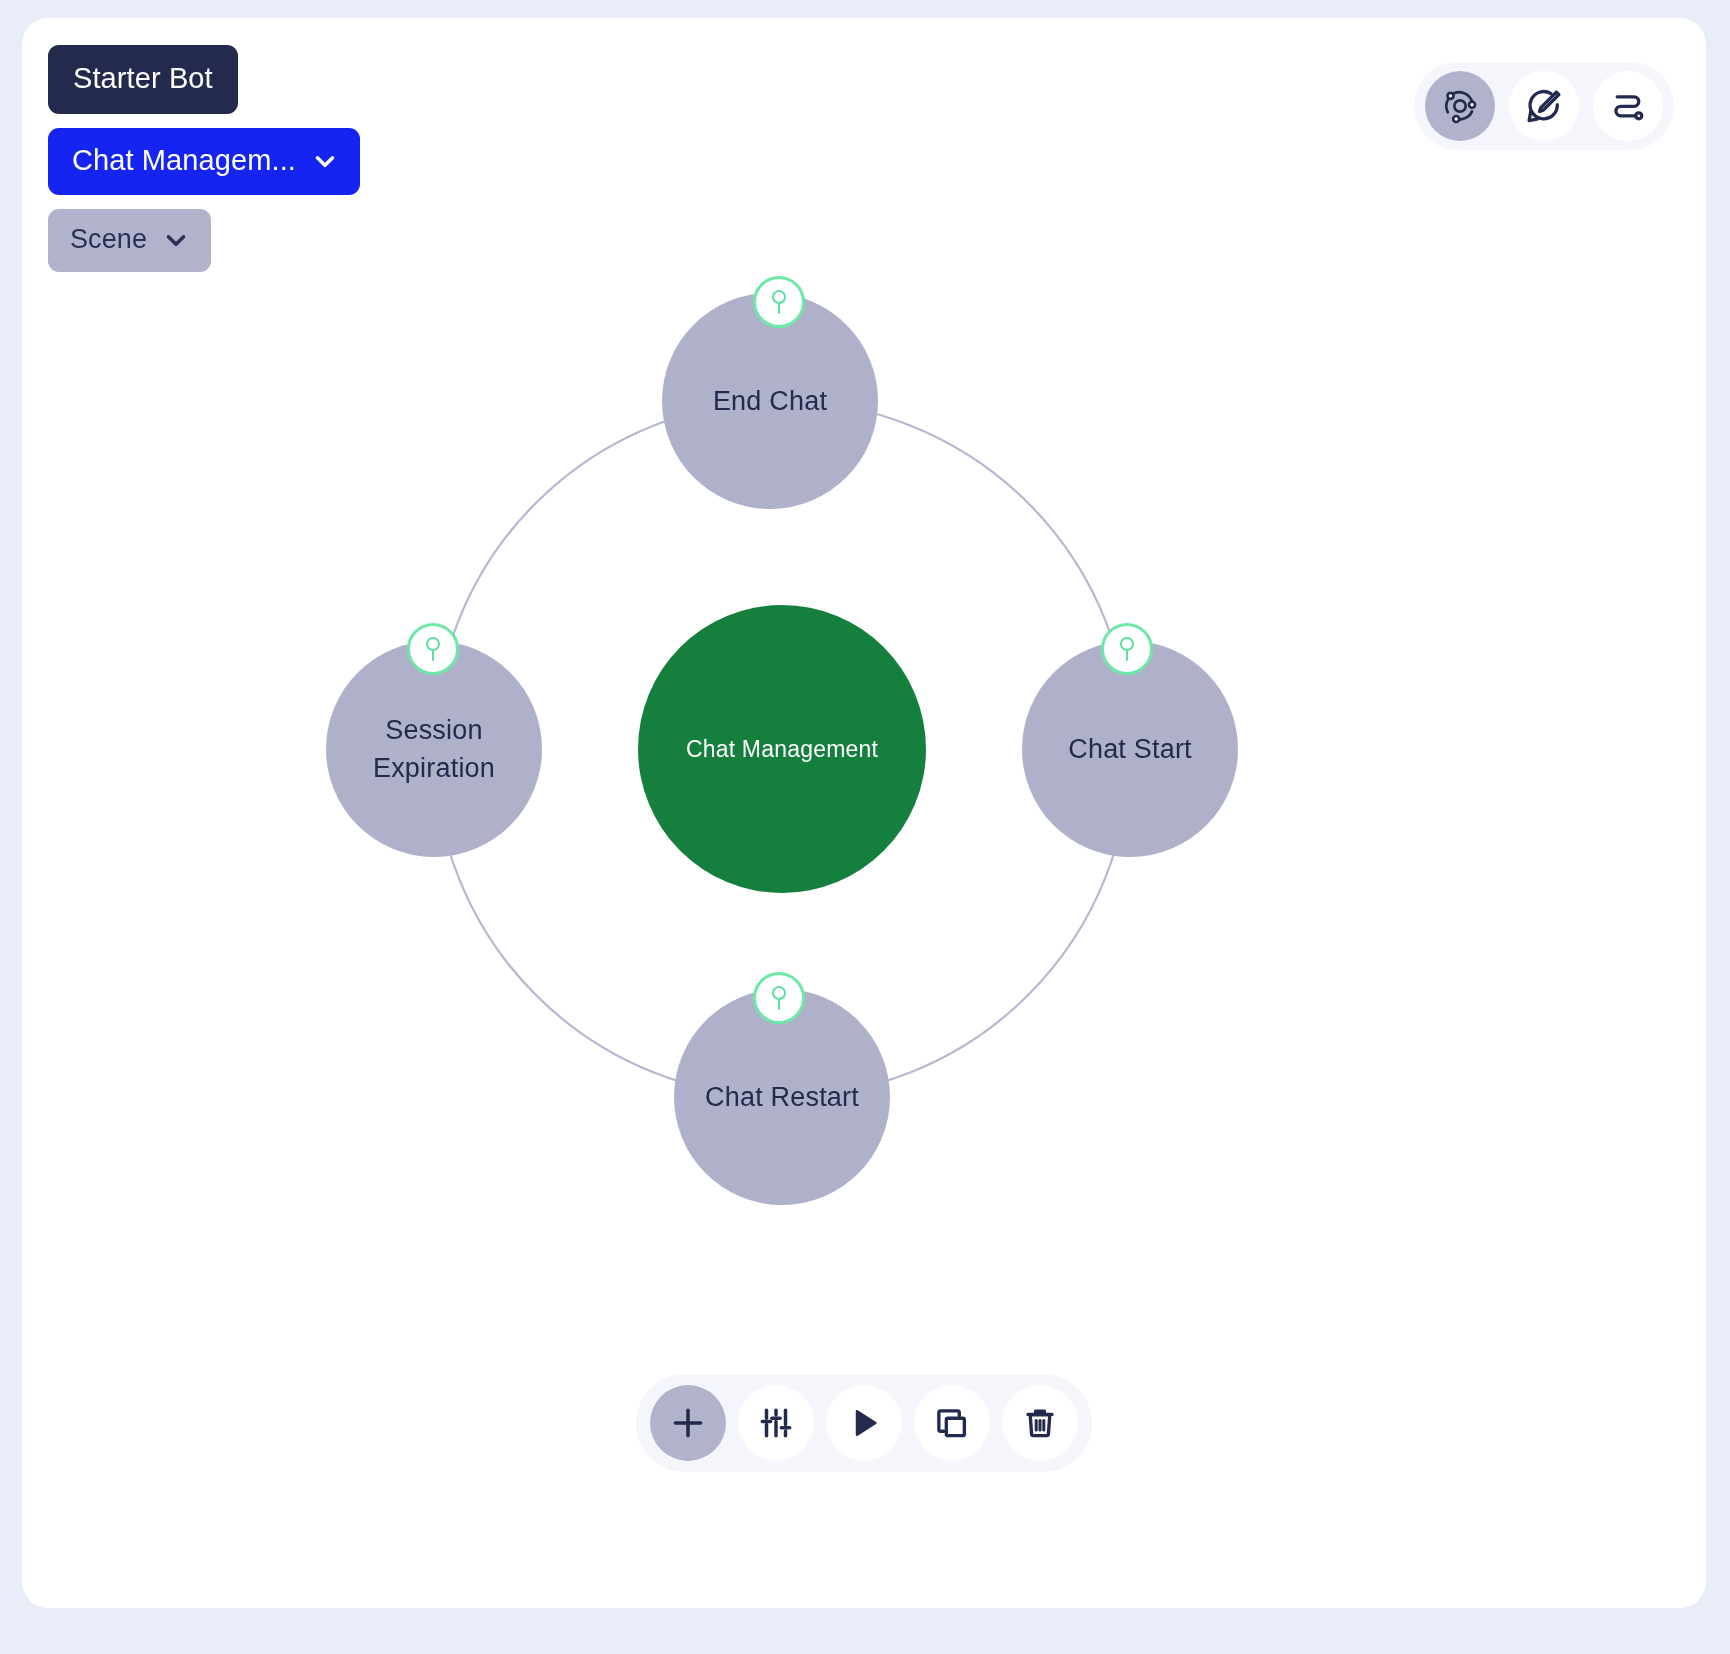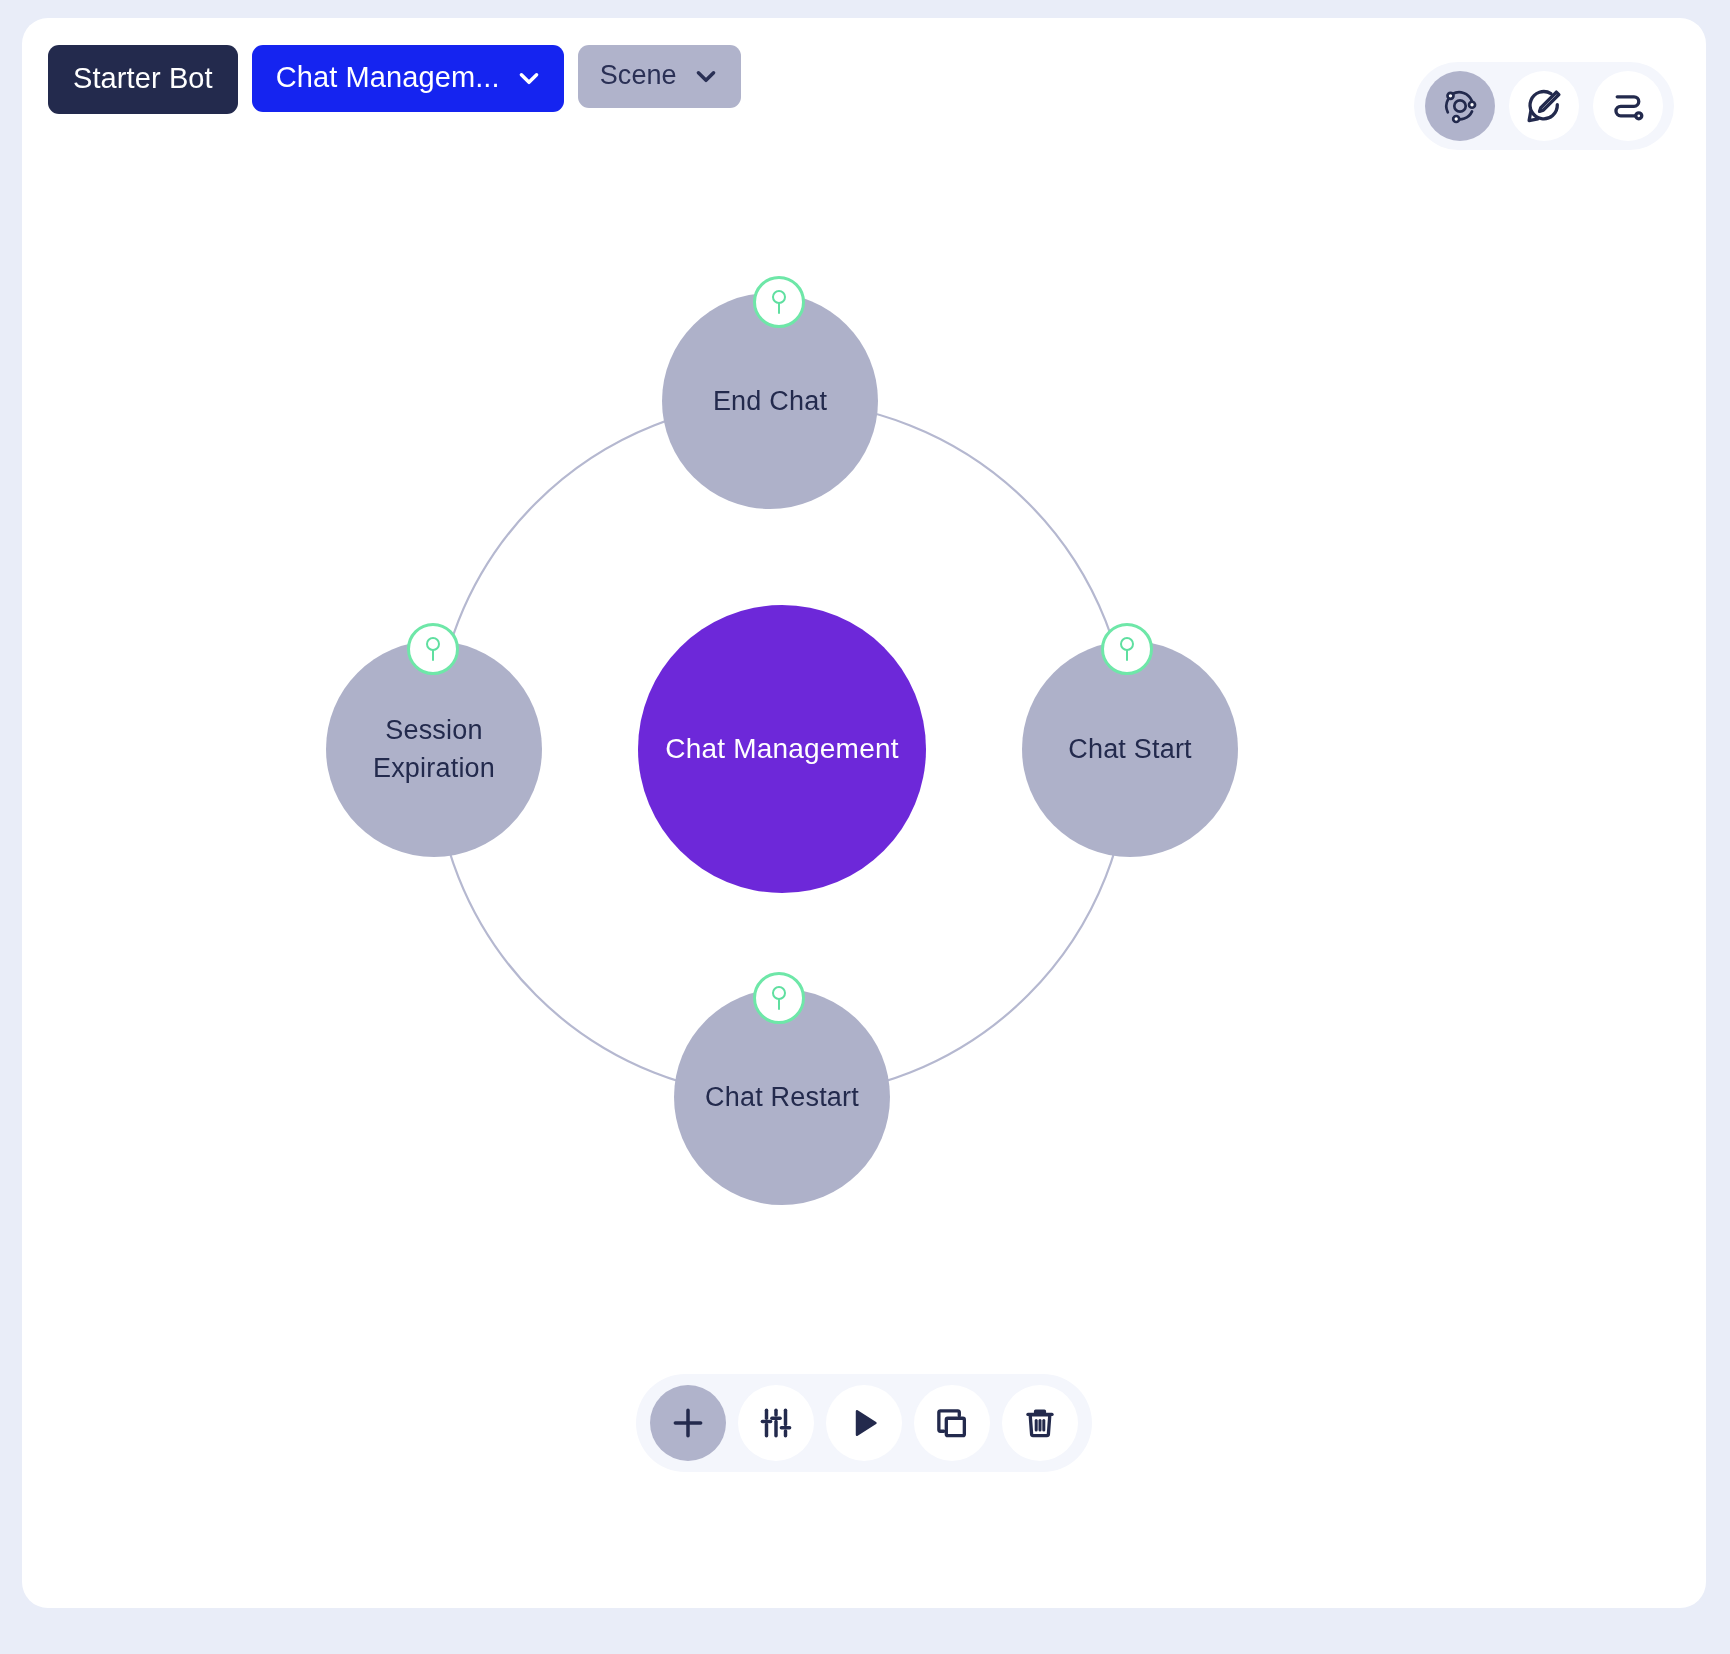--- a/index.html
+++ b/index.html
@@ -22,21 +22,21 @@
     background: #ffffff;
     border-radius: 26px;
     overflow: hidden;
   }
 
   
   .tl-stack {
     position: absolute;
     left: 26px; top: 27px;
     display: flex;
-    flex-direction: row;
+    flex-direction: column;
     align-items: flex-start;
     gap: 14px;
     z-index: 20;
   }
   .pill {
     display: inline-flex;
     align-items: center;
     gap: 16px;
     border-radius: 11px;
     font-weight: 500;
@@ -111,23 +111,23 @@
     border-radius: 50%;
     display: flex;
     align-items: center;
     justify-content: center;
     text-align: center;
     cursor: pointer;
     user-select: none;
   }
   .node-center {
     width: 288px; height: 288px;
-    background: #6d28d9;
+    background: #15803d;
     color: #ffffff;
-    font-size: 28px;
+    font-size: 23px;
     font-weight: 500;
     letter-spacing: .2px;
   }
   .node-outer {
     width: 216px; height: 216px;
     background: #aeb1c9;
     color: #232a4d;
     font-size: 27px;
     font-weight: 500;
     line-height: 1.42;

